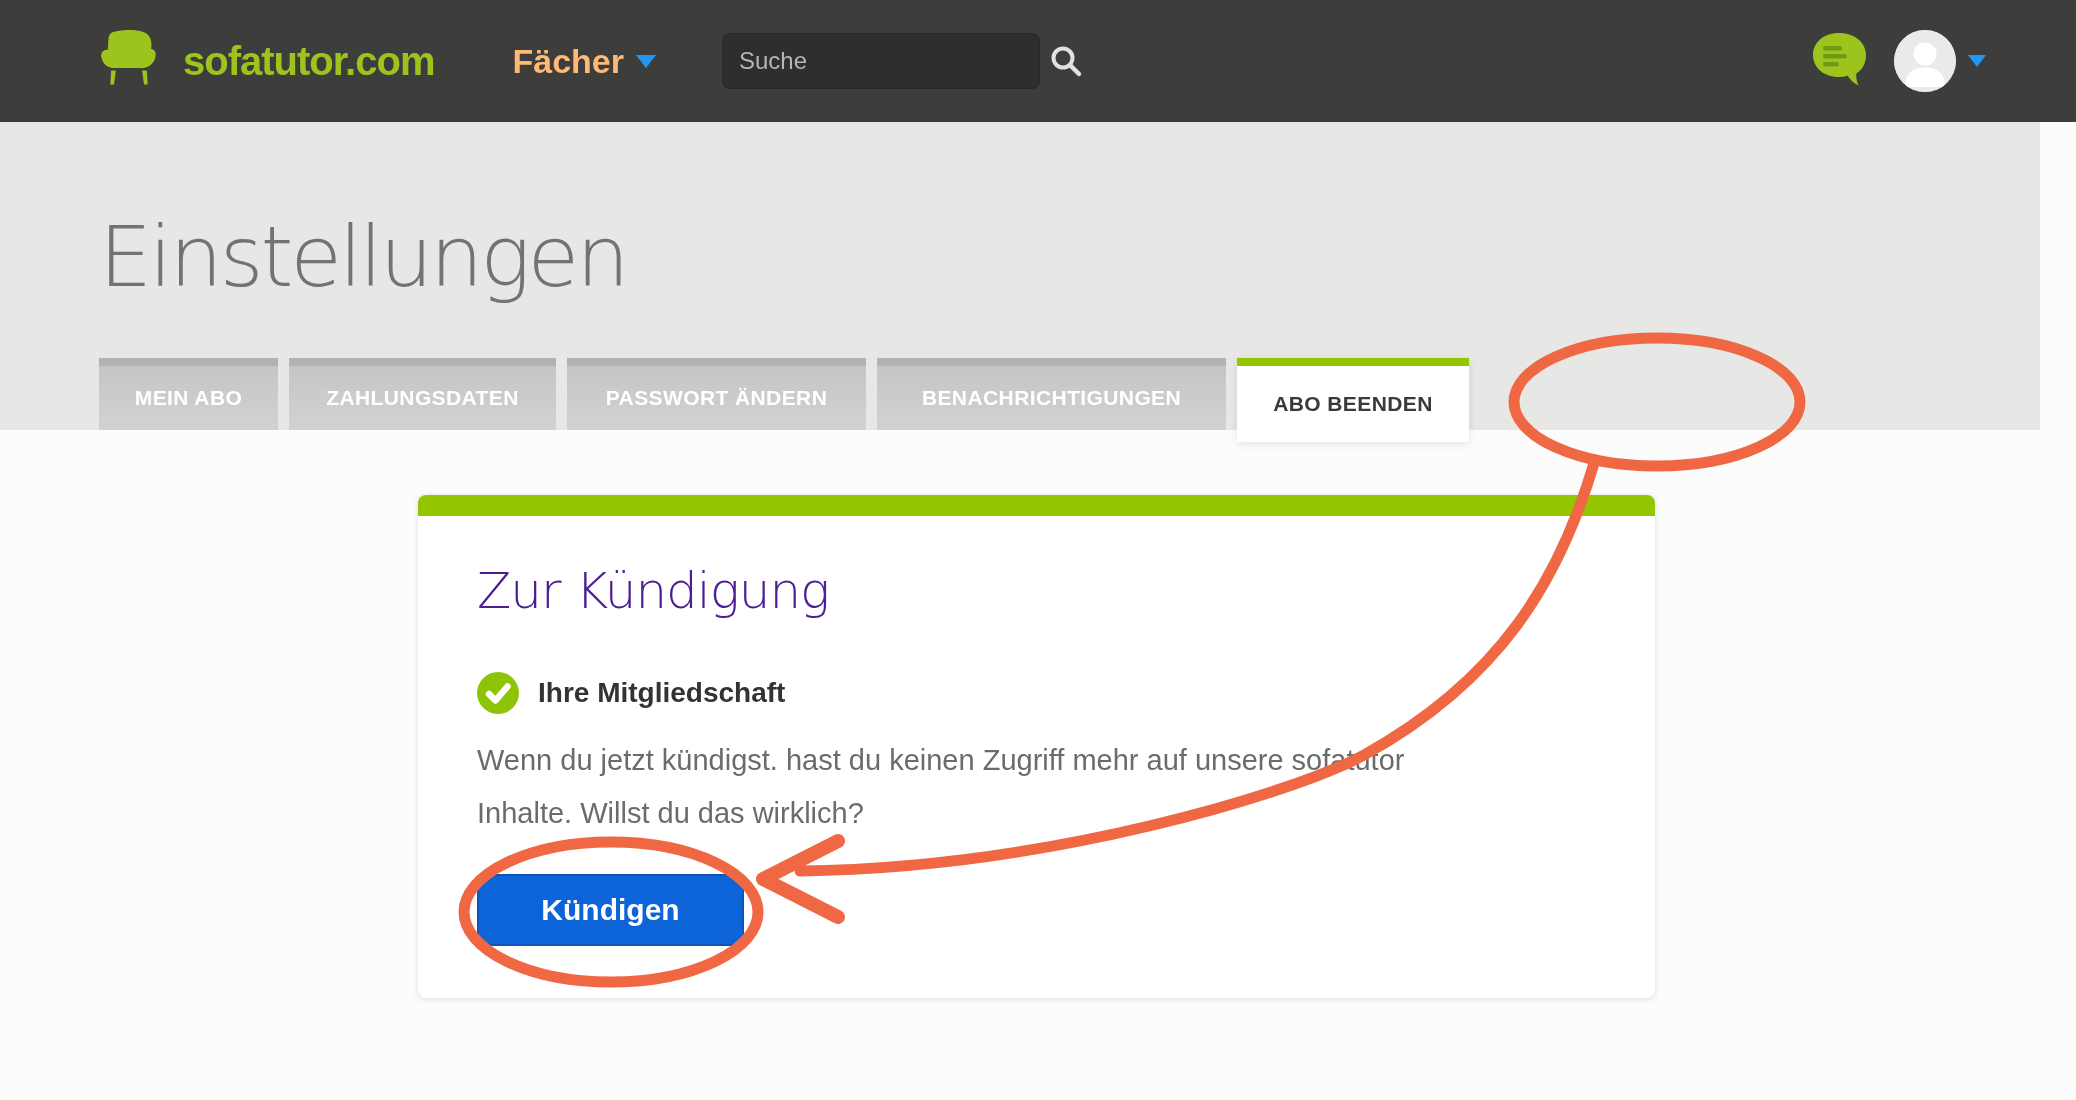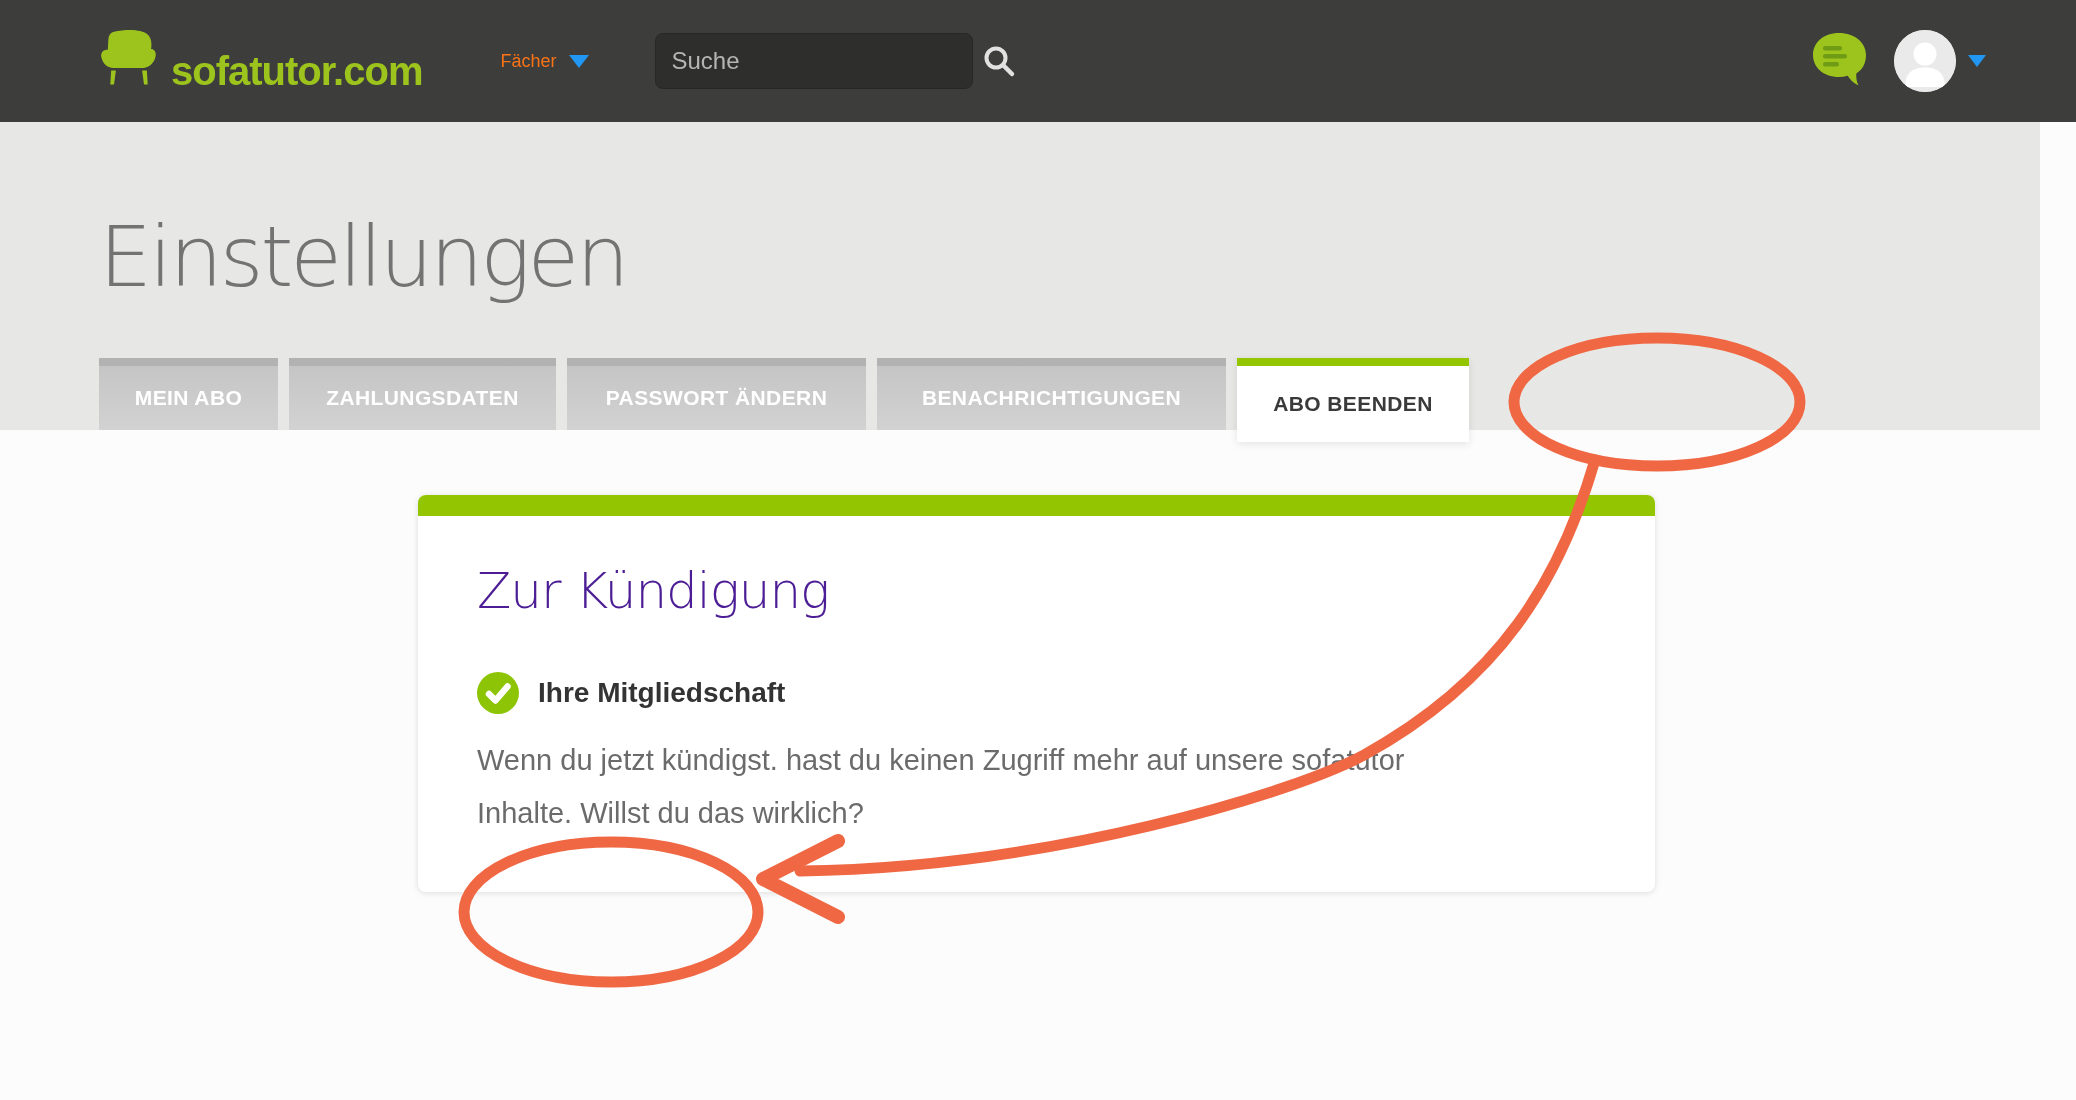--- a/index.html
+++ b/index.html
@@ -10,29 +10,29 @@
     background:#fcfcfc;
     position:relative;
   }
 
   
   .navbar {
     height:122px; background:#3d3d3c;
     display:flex; align-items:center;
     padding-left:99px; position:relative; z-index:3;
   }
-  .logo { display:flex; align-items:flex-end; gap:12px; cursor:pointer; }
+  .logo { display:flex; align-items:center; gap:24px; cursor:pointer; }
   .logo-text {
     color:#9dc41d; font-size:40px; font-weight:700; letter-spacing:-1px;
   }
   .nav-menu {
     display:flex; align-items:center; gap:12px;
     margin-left:78px; cursor:pointer;
   }
-  .nav-menu-label { color:#f97316; font-size:18px; font-weight:400; }
+  .nav-menu-label { color:#fdba74; font-size:34px; font-weight:700; }
   .tri-down {
     width:0; height:0;
     border-left:10px solid transparent; border-right:10px solid transparent;
     border-top:13px solid #2196f3;
   }
   .searchbox {
     margin-left:66px; width:318px; height:56px;
     background:#2e2e2d; border:1px solid #272726; border-radius:8px;
     display:flex; align-items:center; padding:0 16px;
   }
@@ -194,20 +194,21 @@
           </svg>
         </span>
         <span class="membership-label">Ihre Mitgliedschaft</span>
       </div>
 
       <div class="card-text">
         <div>Wenn du jetzt kündigst. hast du keinen Zugriff mehr auf unsere sofatutor</div>
         <div>Inhalte. Willst du das wirklich?</div>
       </div>
 
+      <button class="cancel-btn">Kündigen</button>
     </div>
   </div>
 </main>
 
 <svg class="annotations" viewBox="0 0 2076 1100">
   <ellipse cx="1657" cy="402" rx="143" ry="64" fill="none" stroke="#f06843" stroke-width="11"></ellipse>
   <ellipse cx="611" cy="912" rx="147" ry="70" fill="none" stroke="#f06843" stroke-width="11"></ellipse>
   <path d="M 1595 460 C 1560 580 1500 680 1364 755 C 1296 792 1050 868 800 871" fill="none" stroke="#f06843" stroke-width="11" stroke-linecap="round"></path>
   <path d="M 838 841 L 763 879 L 838 917" fill="none" stroke="#f06843" stroke-width="14" stroke-linecap="round" stroke-linejoin="round"></path>
 </svg>

